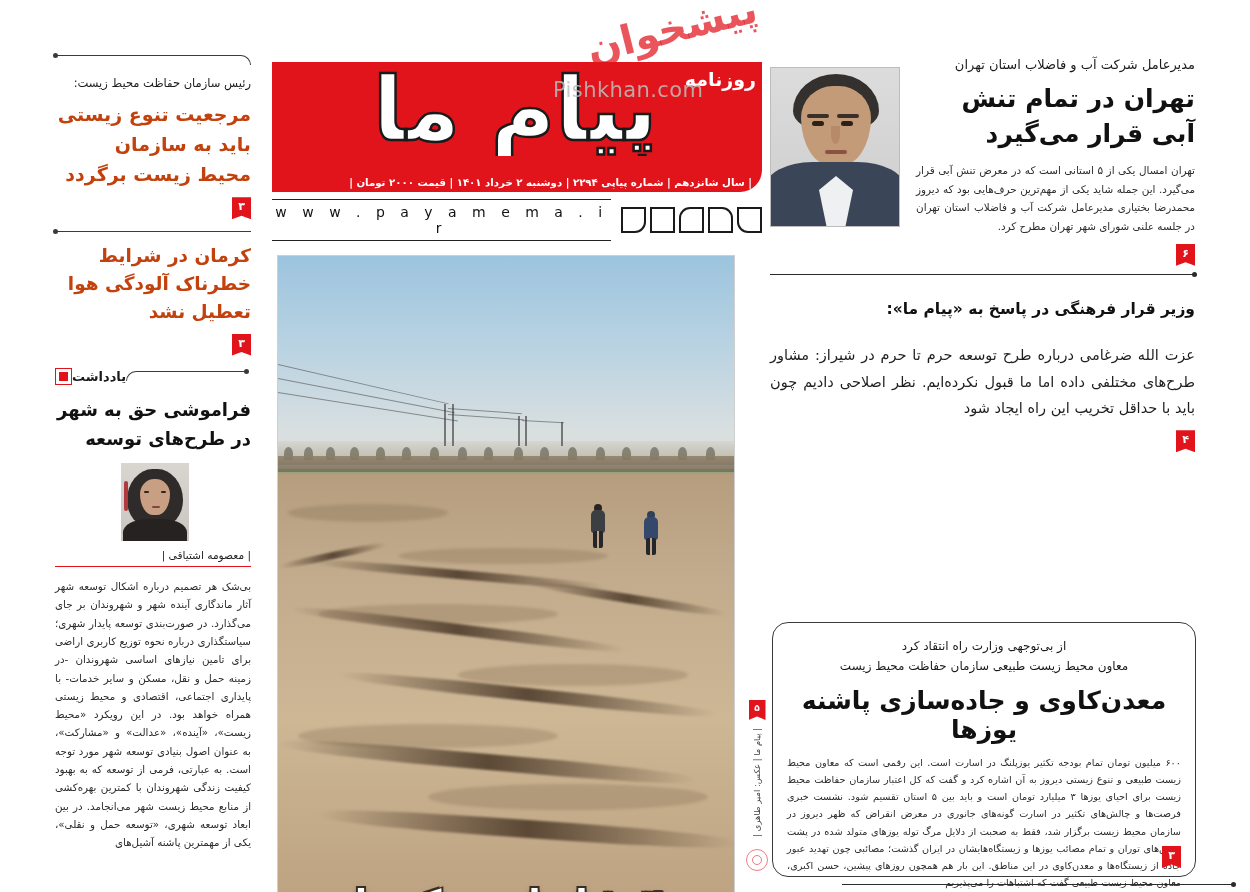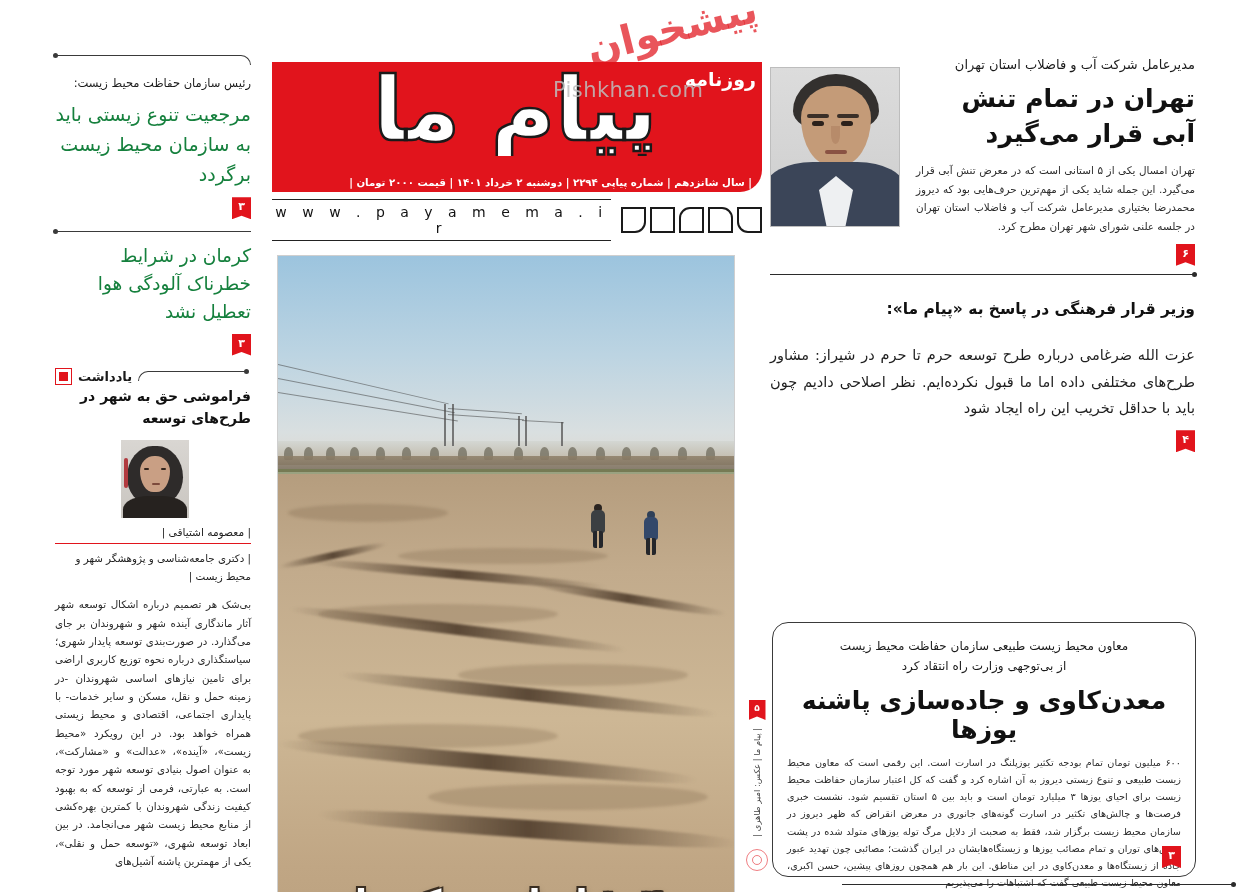--- a/index.html
+++ b/index.html
@@ -59,23 +59,23 @@
   }
   .kicker {
     font-size: 11.5px;
     color: #1a1a1a;
     text-align: right;
     line-height: 1.5;
     margin-bottom: 7px;
   }
   .side-head {
     font-size: 19px;
-    font-weight: normal;
+    font-weight: bold;
     line-height: 1.58;
-    color: #15803d;
+    color: #c2410c;
     text-align: right;
     letter-spacing: -0.2px;
   }
   .side-head.tight { font-size: 18.5px; line-height: 1.5; }
   .side-body {
     font-size: 10.3px;
     line-height: 1.72;
     color: #2b2b2b;
     text-align: justify;
     margin-top: 9px;
@@ -91,21 +91,20 @@
     line-height: 19px;
     margin-top: 8px;
     clip-path: polygon(0 0, 100% 0, 100% 100%, 50% 84%, 0 100%);
   }
 
   
   .note-header {
     display: flex;
     flex-direction: row-reverse;
     align-items: center;
-    gap: 6px;
     justify-content: flex-start;
     margin-bottom: 0px;
     position: relative;
   }
   .note-label {
     font-size: 13px;
     font-weight: bold;
     color: #1a1a1a;
   }
   .note-icon {
@@ -131,26 +130,26 @@
   }
   .note-rule::after {
     content: "";
     position: absolute;
     right: -2px; top: -3.5px;
     width: 5px; height: 5px;
     background: #3a3a3a;
     border-radius: 50%;
   }
   .note-title {
-    font-size: 14px;
+    font-size: 18px;
     font-weight: bold;
     line-height: 1.62;
     text-align: right;
     color: #111;
-    margin-top: 0;
+    margin-top: 10px;
   }
   .author-photo {
     width: 68px; height: 78px;
     margin: 10px 0 0 auto;
     margin-right: 62px;
     position: relative;
     background: linear-gradient(#d9d6d2, #c9c5c0);
     overflow: hidden;
   }
   .ap-hair {
@@ -589,21 +588,20 @@
         <span class="ap-hair"></span>
         <span class="ap-face"></span>
         <span class="ap-eyeL"></span>
         <span class="ap-eyeR"></span>
         <span class="ap-mouth"></span>
         <span class="ap-edge"></span>
         <span class="ap-body"></span>
       </div>
 
       <div class="author-name">| معصومه اشتیاقی |</div>
-      <div class="author-role">| دکتری جامعه‌شناسی و پژوهشگر شهر و محیط زیست |</div>
       <div class="note-body">بی‌شک هر تصمیم درباره اشکال توسعه شهر آثار ماندگاری آینده شهر و شهروندان بر جای می‌گذارد. در صورت‌بندی توسعه پایدار شهری؛ سیاستگذاری درباره نحوه توزیع کاربری اراضی برای تامین نیازهای اساسی شهروندان -در زمینه حمل و نقل، مسکن و سایر خدمات- با پایداری اجتماعی، اقتصادی و محیط زیستی همراه خواهد بود. در این رویکرد «محیط زیست»، «آینده»، «عدالت» و «مشارکت»، به عنوان اصول بنیادی توسعه شهر مورد توجه است. به عبارتی، فرمی از توسعه که به بهبود کیفیت زندگی شهروندان با کمترین بهره‌کشی از منابع محیط زیست شهر می‌انجامد. در بین ابعاد توسعه شهری، «توسعه حمل و نقلی»، یکی از مهمترین پاشنه آشیل‌های</div>
     </div>
   </div>
 
   <div class="masthead">
     <div class="mast-red"></div>
     <div class="mast-rooznameh">روزنامه</div>
     <div class="mast-logo">پیام ما</div>
     <div class="mast-sub">|  سال شانزدهم  |  شماره پیاپی ۲۲۹۴  |  دوشنبه ۲ خرداد ۱۴۰۱  |  قیمت ۲۰۰۰ تومان  |</div>
   </div>
@@ -726,21 +724,21 @@
     </div>
 
     <div class="lead">
       <div class="lead-kicker">وزیر قرار فرهنگی در پاسخ به «پیام ما»:</div>
       <div class="lead-deck">عزت الله ضرغامی درباره طرح توسعه حرم تا حرم در شیراز: مشاور طرح‌های مختلفی داده اما ما قبول نکرده‌ایم. نظر اصلاحی دادیم چون باید با حداقل تخریب این راه ایجاد شود</div>
       <div class="pagebadge">۴</div>
     </div>
   </div>
 
   <div class="boxed">
+    <div class="bx-kicker">از بی‌توجهی وزارت راه انتقاد کرد</div>
     <div class="bx-kicker">معاون محیط زیست طبیعی سازمان حفاظت محیط زیست</div>
-    <div class="bx-kicker">از بی‌توجهی وزارت راه انتقاد کرد</div>
     <div class="bx-head">معدن‌کاوی و جاده‌سازی پاشنه یوزها</div>
     <div class="bx-body">۶۰۰ میلیون تومان تمام بودجه تکثیر یوزپلنگ در اسارت است. این رقمی است که معاون محیط زیست طبیعی و تنوع زیستی دیروز به آن اشاره کرد و گفت که کل اعتبار سازمان حفاظت محیط زیست برای احیای یوزها ۳ میلیارد تومان است و باید بین ۵ استان تقسیم شود. نشست خبری فرصت‌ها و چالش‌های تکثیر در اسارت گونه‌های جانوری در معرض انقراض که ظهر دیروز در سازمان محیط زیست برگزار شد، فقط به صحبت از دلایل مرگ توله یوزهای متولد شده در پشت قفس‌های توران و تمام مصائب یوزها و زیستگاه‌هایشان در ایران گذشت؛ مصائبی چون تهدید عبور جاده از زیستگاه‌ها و معدن‌کاوی در این مناطق. این بار هم همچون روزهای پیشین، حسن اکبری، معاون محیط زیست طبیعی گفت که اشتباهات را می‌پذیریم</div>
     <div class="pagebadge bx-badge">۳</div>
   </div>
   <div class="bx-rule" style="position:absolute; left:788px; top:884px; width:392px; height:1.4px; background:#2b2b2b;"></div>
 
 </div>
 
 </body></html>

